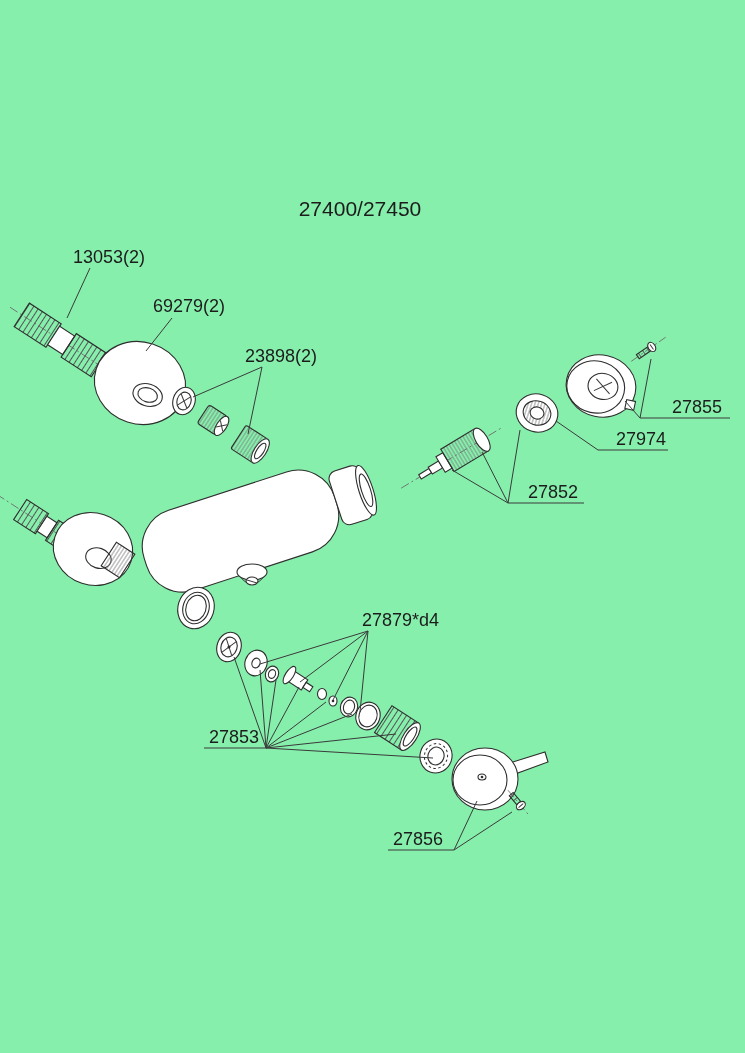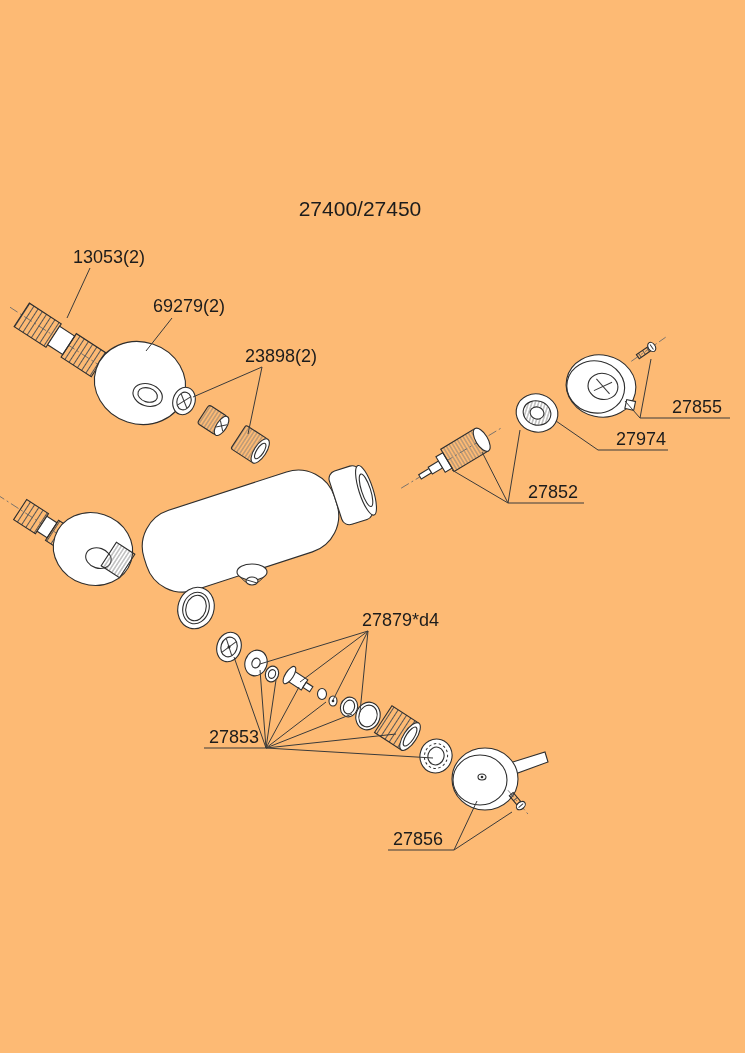--- a/index.html
+++ b/index.html
@@ -1,16 +1,16 @@
 <!DOCTYPE html>
 <html><head>
 <meta charset="utf-8">
 <style>
   html,body{margin:0;padding:0;background:#fff;}
-  .stage{width:745px;height:1053px;position:relative;background:#fdba74;overflow:hidden;
+  .stage{width:745px;height:1053px;position:relative;background:#86efac;overflow:hidden;
          font-family:"Liberation Sans","DejaVu Sans",sans-serif;}
   svg{display:block;}
   text{font-family:"Liberation Sans","DejaVu Sans",sans-serif;fill:#1c1c1c;}
   .title{font-size:21px;}
   .lbl{font-size:18px;}
   .ln{stroke:#3a3a3a;stroke-width:1;fill:none;}
   .ol{stroke:#2e2e2e;stroke-width:1.1;}
   .cl{stroke:#6a6a6a;stroke-width:0.8;stroke-dasharray:9 3 2 3;fill:none;}
 </style>
 </head>

